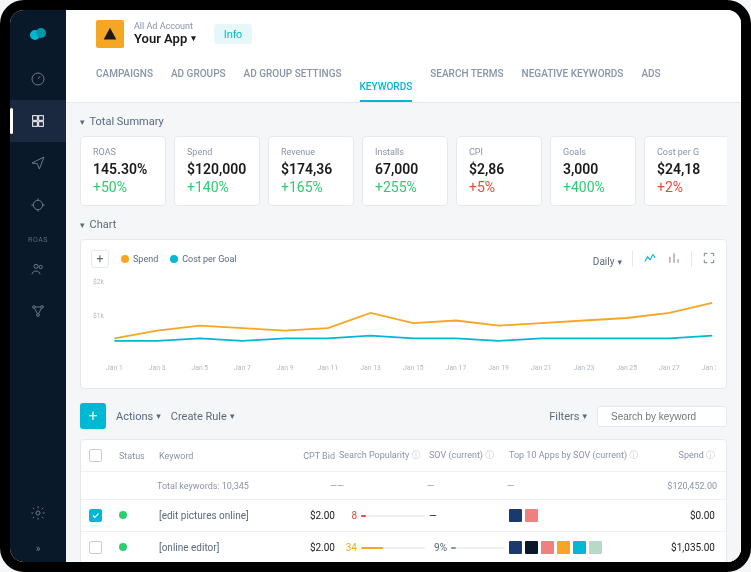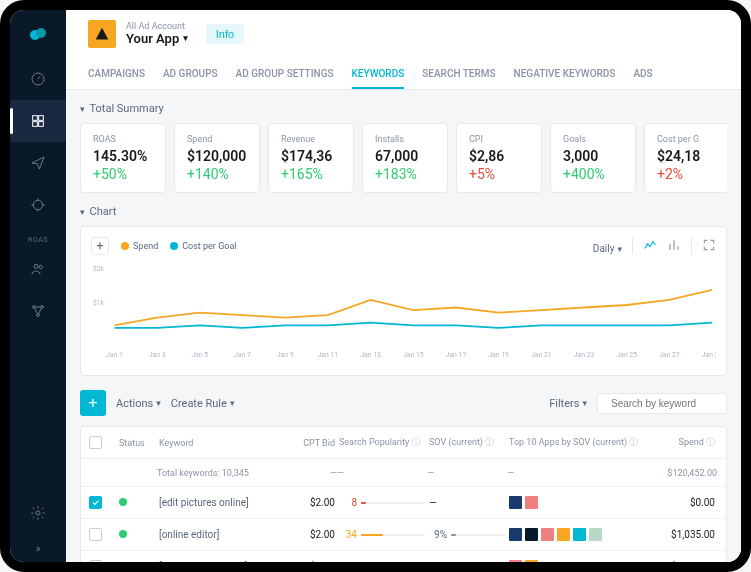--- a/index.html
+++ b/index.html
@@ -7,31 +7,31 @@
 .tablet-frame { position: absolute; inset: 0; border-radius: 24px; border: 10px solid #000; background: #fff; overflow: hidden; }
 .app { display: flex; height: 100%; }
 .sidebar { width: 56px; background: #0a1929; display: flex; flex-direction: column; align-items: center; padding-top: 14px; color: #6b7a8c; font-size: 9px; }
 .sidebar .logo { width: 20px; height: 20px; margin-bottom: 14px; }
 .sidebar .nav-item { width: 56px; height: 42px; display: flex; align-items: center; justify-content: center; cursor: pointer; position: relative; }
 .sidebar .nav-item.active { background: #1a2940; }
 .sidebar .nav-item.active::before { content: ''; position: absolute; left: 0; top: 8px; bottom: 8px; width: 3px; background: #fff; border-radius: 2px; }
 .sidebar .section-label { font-size: 7px; color: #5a6a7c; margin: 10px 0 4px; letter-spacing: 0.5px; }
 .sidebar .spacer { flex: 1; }
 .main { flex: 1; display: flex; flex-direction: column; overflow: hidden; background: #fff; }
-.header { padding: 10px 22px 0; border-bottom: 1px solid #e6e8ec; }
+.header { padding: 10px 30px 0; border-bottom: 1px solid #e6e8ec; }
 .header-top { display: flex; align-items: center; gap: 10px; }
 .app-icon { width: 28px; height: 28px; background: #f5a623; display: flex; align-items: center; justify-content: center; border-radius: 2px; }
 .app-icon svg { display: block; }
 .app-meta { display: flex; flex-direction: column; line-height: 1.1; }
 .app-meta .sub { font-size: 9px; color: #8a94a6; }
 .app-meta .name { font-size: 13px; font-weight: 600; display: flex; align-items: center; gap: 4px; }
 .info-btn { margin-left: 8px; background: #e6f7fa; color: #00b8d4; border: none; padding: 4px 10px; border-radius: 3px; font-size: 11px; cursor: pointer; }
 .tabs { display: flex; gap: 18px; margin-top: 12px; font-size: 10px; color: #8a94a6; font-weight: 500; }
 .tabs .tab { padding: 8px 0; cursor: pointer; border-bottom: 2px solid transparent; white-space: nowrap; }
-.tabs .tab.active { color: #00b8d4; border-bottom-color: #00b8d4; }
+.tabs .tab.active { color: #00b8d4; border-bottom-color: #00b8d4; margin-top: 13px; }
 .content { flex: 1; overflow: auto; background: #f5f6f8; padding: 12px 14px; }
 .collapse-header { font-size: 11px; color: #5a6a7c; margin-bottom: 8px; display: flex; align-items: center; gap: 5px; cursor: pointer; }
 .metrics { display: flex; gap: 8px; margin-bottom: 12px; overflow: hidden; }
 .metric-card { background: #fff; border: 1px solid #e6e8ec; border-radius: 4px; padding: 10px 12px; min-width: 86px; flex-shrink: 0; }
 .metric-card .label { font-size: 9px; color: #8a94a6; margin-bottom: 4px; }
 .metric-card .value { font-size: 14px; font-weight: 600; color: #1a1a1a; }
 .metric-card .delta { font-size: 14px; margin-top: 2px; }
 .metric-card .delta.pos { color: #2ecc71; }
 .metric-card .delta.neg { color: #e74c3c; }
 .chart-section { background: #fff; border: 1px solid #e6e8ec; border-radius: 4px; padding: 10px; margin-bottom: 14px; }
@@ -180,21 +180,21 @@
     <div class="delta pos">+140%</div>
             </div>
             <div class="metric-card">
               <div class="label">Revenue</div>
     <div class="value">$174,36</div>
     <div class="delta pos">+165%</div>
             </div>
             <div class="metric-card">
               <div class="label">Installs</div>
     <div class="value">67,000</div>
-    <div class="delta pos">+183%</div>
+    <div class="delta pos">+255%</div>
             </div>
             <div class="metric-card">
               <div class="label">CPI</div>
     <div class="value">$2,86</div>
     <div class="delta neg">+5%</div>
             </div>
             <div class="metric-card">
               <div class="label">Goals</div>
     <div class="value">3,000</div>
     <div class="delta pos">+400%</div>

